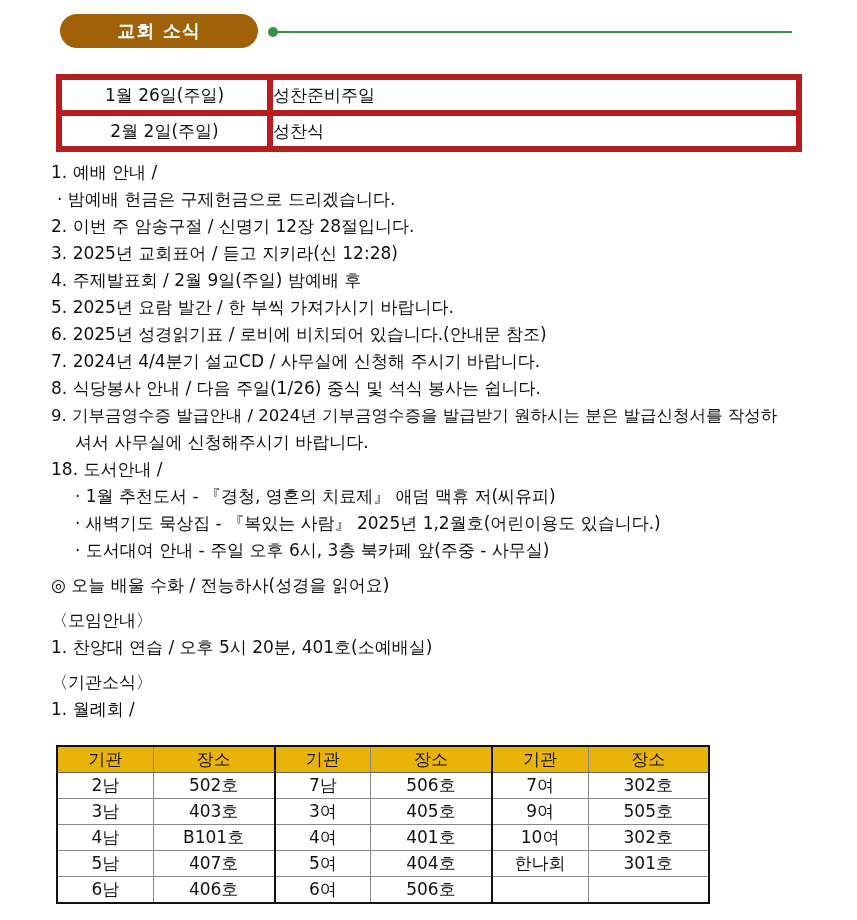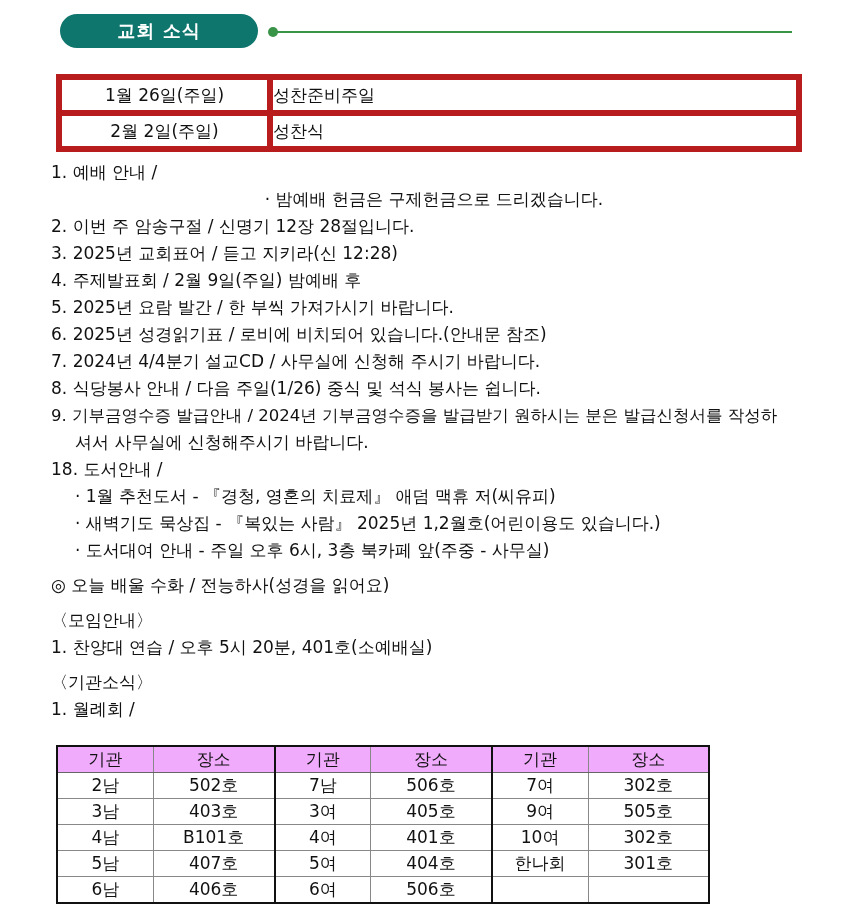--- a/index.html
+++ b/index.html
@@ -3,21 +3,21 @@
 <meta charset="utf-8">
 <style>
   html, body { margin: 0; padding: 0; background: #ffffff; }
   body {
     width: 857px; height: 920px; position: relative; overflow: hidden;
     font-family: "DejaVu Sans", "Liberation Sans", sans-serif;
     color: #111111;
   }
   .pill {
     position: absolute; left: 60px; top: 14px; width: 198px; height: 34px;
-    background: #0f766e; border-radius: 17px;
+    background: #a16207; border-radius: 17px;
     color: #ffffff; font-weight: bold; font-size: 18px;
     display: flex; align-items: center; justify-content: center;
     letter-spacing: 1px;
   }
   .dot {
     position: absolute; left: 268px; top: 27px; width: 10px; height: 10px;
     border-radius: 50%; background: #3a9447;
   }
   .rule {
     position: absolute; left: 275px; top: 31px; width: 517px; height: 2px;
@@ -29,33 +29,33 @@
   }
   table.top td {
     border: 6px solid #b91c1c; height: 30px; padding: 0;
   }
   table.top td.date { width: 205px; text-align: center; }
   table.top td.event { }
 
   .lines { position: absolute; left: 51px; top: 159px; width: 760px; font-size: 17px; }
   .line { height: 27px; line-height: 27px; white-space: nowrap; }
   .line b { font-weight: normal; }
-  .sub { padding-left: 6px; text-align: center; }
+  .sub { padding-left: 6px; }
   .sub2 { padding-left: 24px; }
   .gap { height: 8px; }
 
   table.grid {
     position: absolute; left: 56px; top: 745px; width: 654px;
     border-collapse: collapse; font-size: 17px; text-align: center;
     border: 2px solid #111;
   }
   table.grid th, table.grid td {
     border: 1px solid #888; height: 25px; padding: 0; font-weight: normal;
   }
-  table.grid th { background: #f0abfc; border-bottom: 1px solid #666; }
+  table.grid th { background: #eab308; border-bottom: 1px solid #666; }
   table.grid .c1 { width: 97px; }
   table.grid .c2 { width: 122px; }
   table.grid .thick { border-left: 2px solid #111; }
 </style>
 </head>
 <body>
 
 <div class="pill">교회 소식</div>
 <div class="dot"></div>
 <div class="rule"></div>

